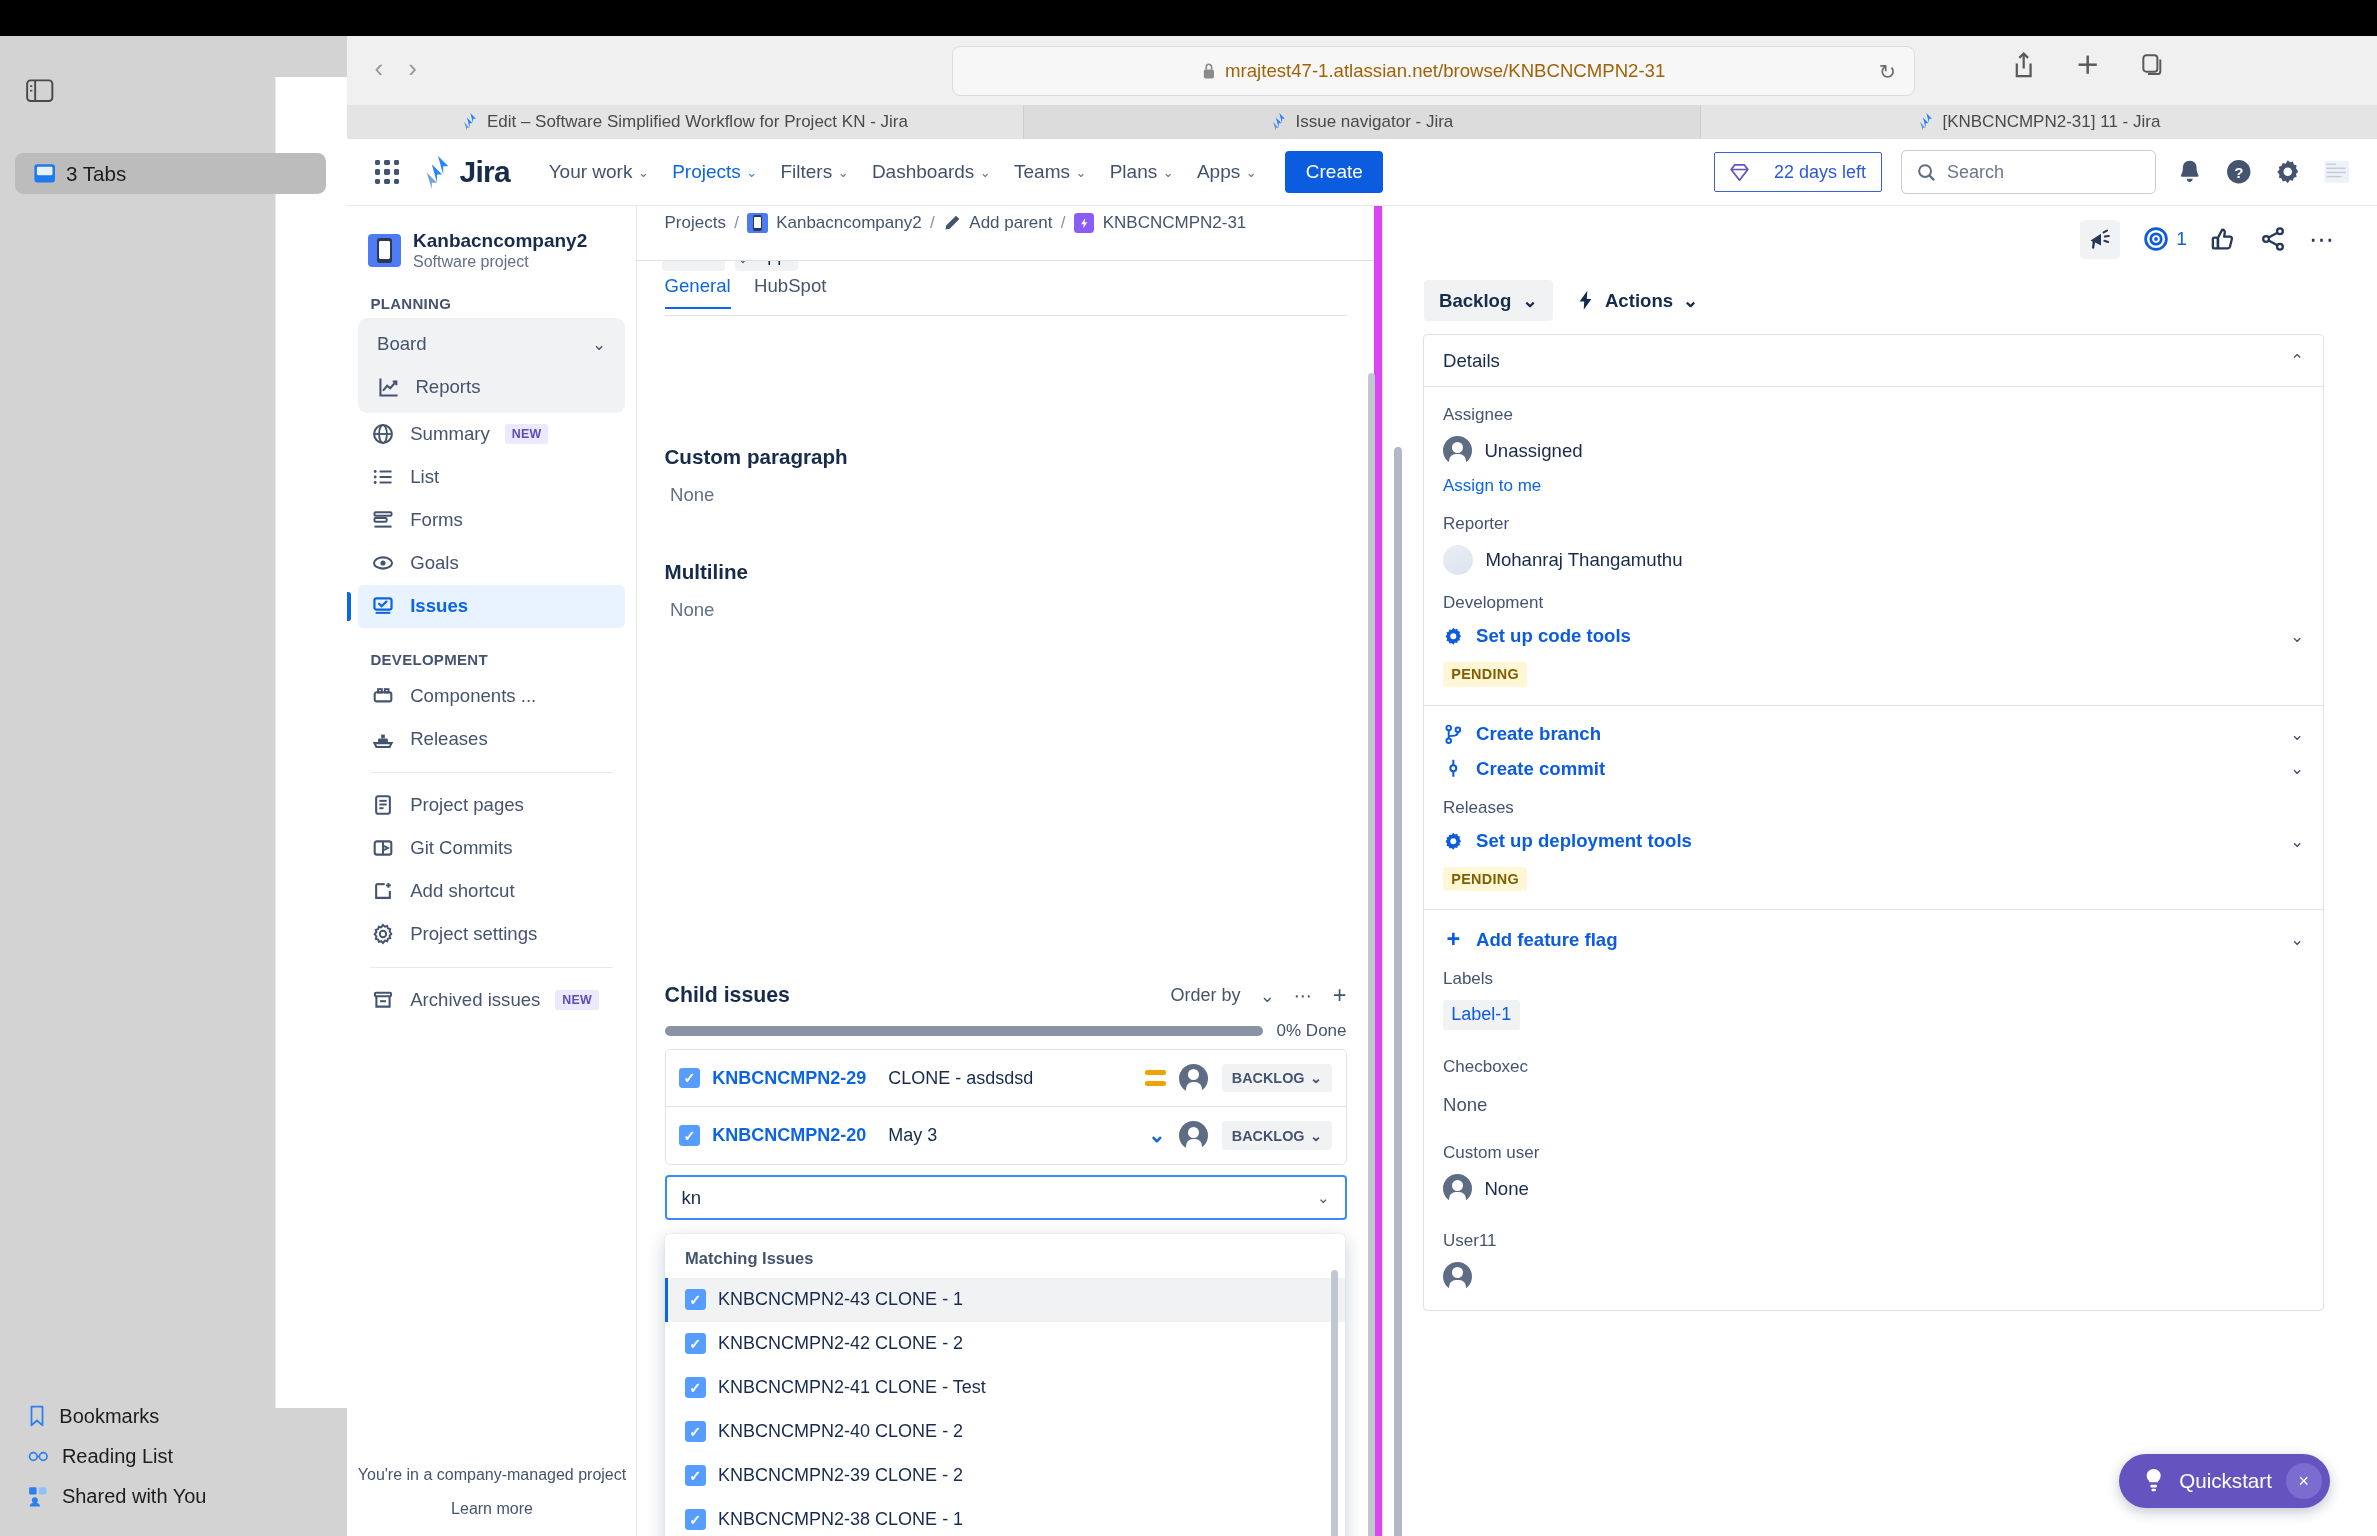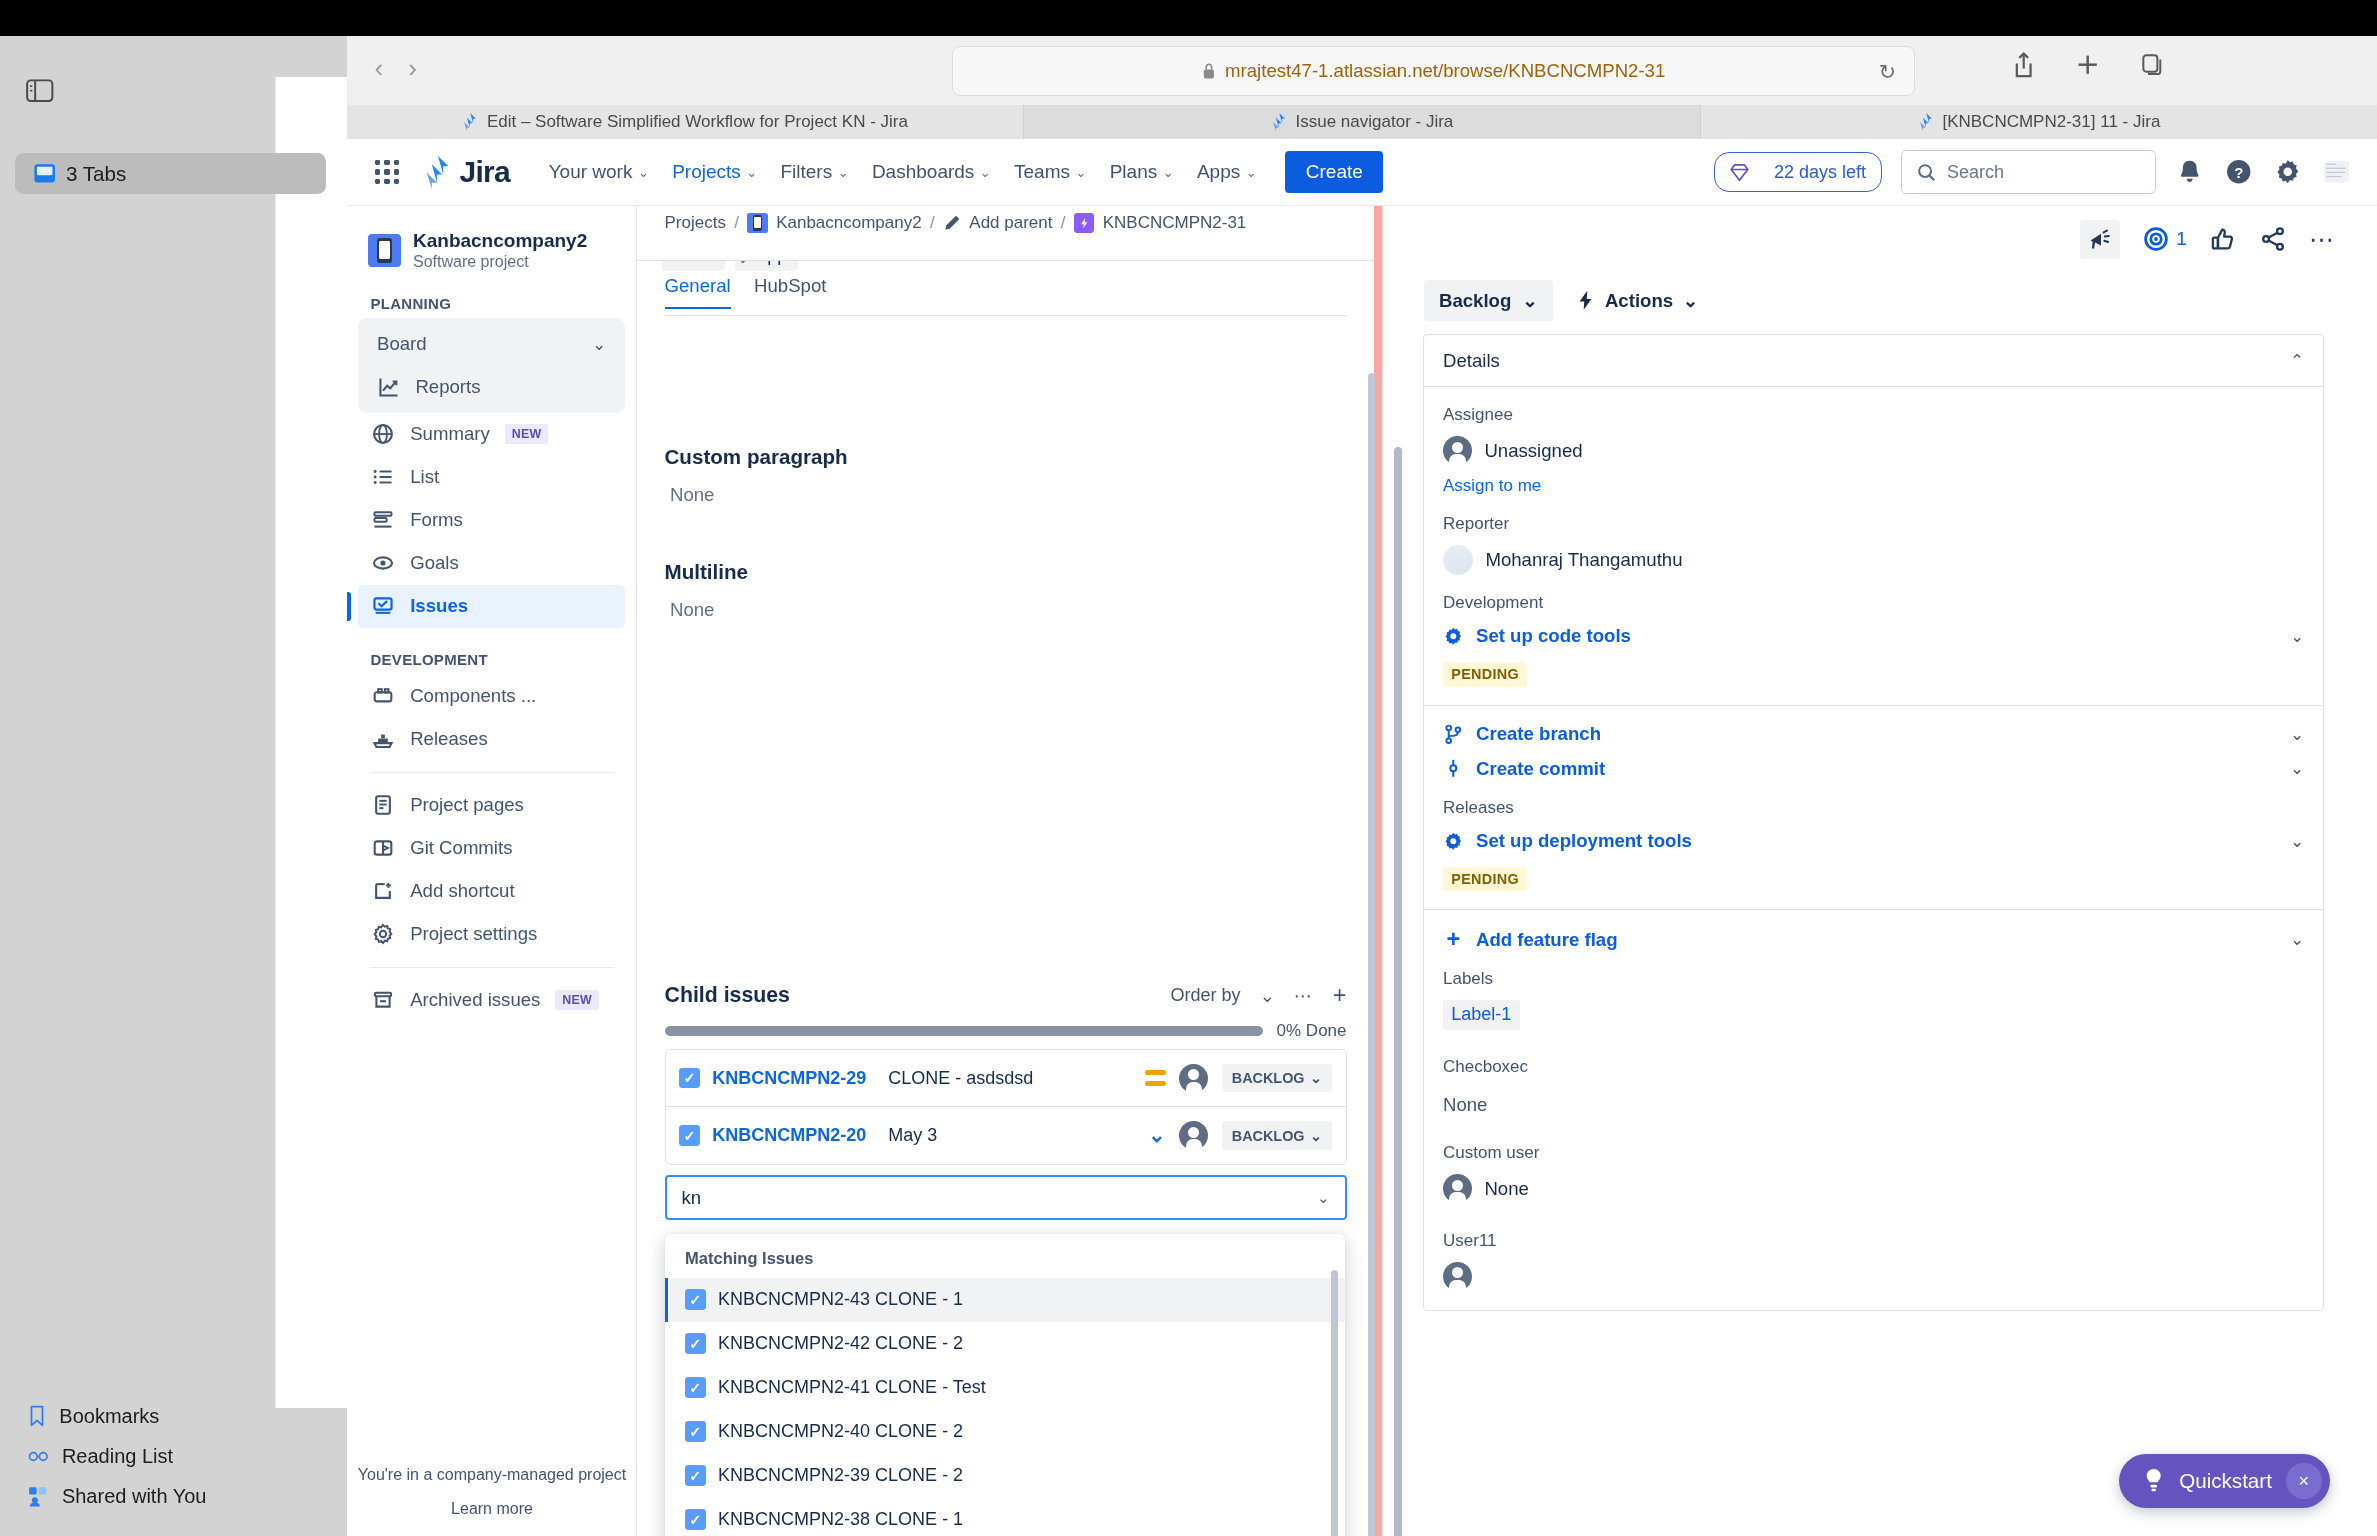--- a/index.html
+++ b/index.html
@@ -58,21 +58,21 @@
     flex:1 1 0; height:34px; display:flex; align-items:center; justify-content:center; gap:8.3px;
     font-size:17px; color:#4a4a4a; border-right:0.7px solid #cfcfcf;
     overflow:hidden; white-space:nowrap;
   }
   .tabitem.active { background:#dcdcdc; }
   .tabitem:last-child { border-right:none; }
 
   
   .jira {
     position:absolute; left:347px; top:139px; width:2030px; height:1398px;
-    background:#fca5a5;
+    background:#d946ef;
   }
 
   
   .jira-nav {
     position:absolute; left:0; top:0; width:2030px; height:67px;
     background:#fff; border-bottom:0.7px solid #e6e8eb;
     display:flex; align-items:center;
   }
   .appswitcher { margin-left:27.5px; display:grid; grid-template-columns:repeat(3,5.5px); gap:4.1px; }
   .appswitcher i { width:5.5px; height:5.5px; background:#44546f; border-radius:1.4px; display:block; }
@@ -84,21 +84,21 @@
     display:flex; align-items:center; gap:5.5px; white-space:nowrap;
   }
   .nav-item.active { color:#0c66e4; }
   .caret { font-size:13px; opacity:.85; }
   .create-btn {
     margin-left:19px; background:#0c5ce0; color:#fff; font-size:19px;
     padding:9.6px 20.6px; border-radius:4.1px; white-space:nowrap;
   }
   .nav-right { margin-left:auto; display:flex; align-items:center; gap:19px; margin-right:25px; }
   .trial-pill {
-    border:1.4px solid #3b5fe0; border-radius:15px; color:#2d59d8;
+    border:1.4px solid #3b5fe0; border-radius:2px; color:#2d59d8;
     font-size:18px; padding:8.3px 15px; display:flex; align-items:center; gap:25px;
     white-space:nowrap;
   }
   .search-box {
     width:255px; height:44px; border:1.4px solid #c5cbd6; border-radius:5.5px;
     display:flex; align-items:center; gap:11px; padding-left:15px;
     font-size:18px; color:#6b778c;
   }
   .nav-ic { width:30px; height:30px; display:flex; align-items:center; justify-content:center; }
 

